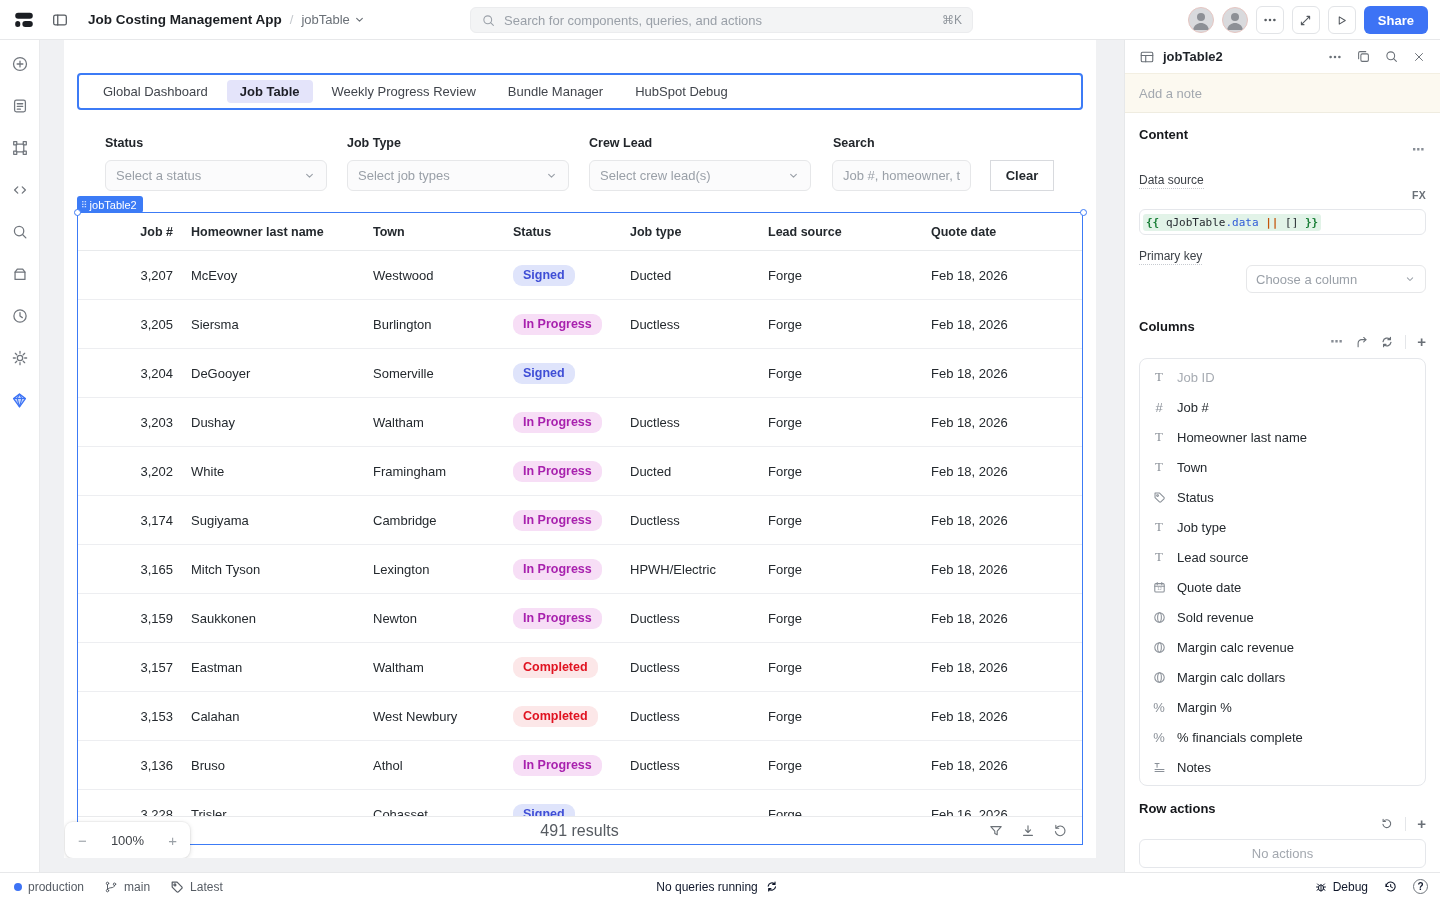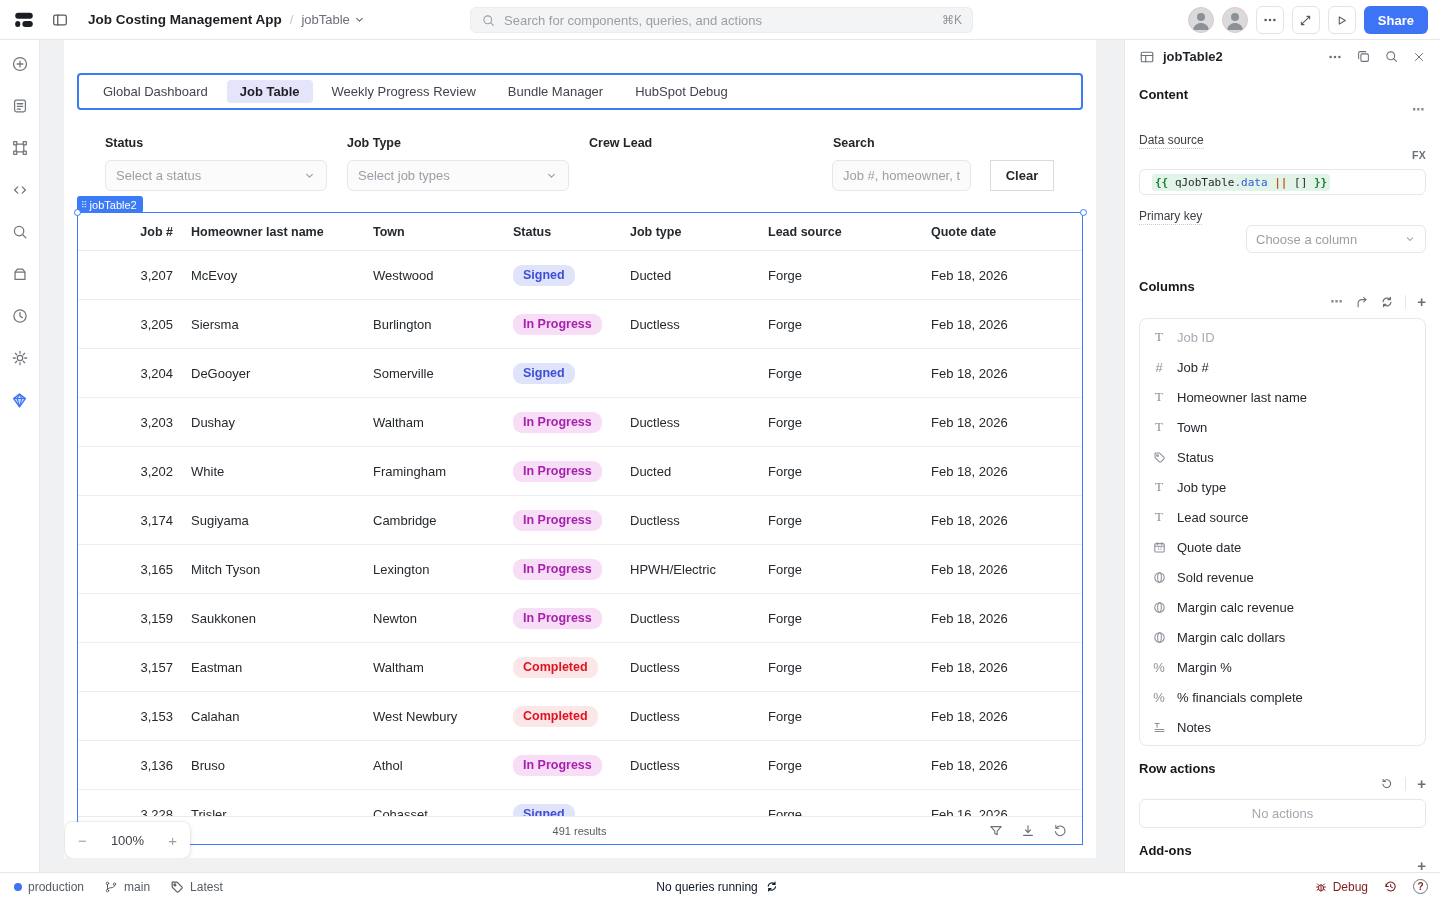--- a/index.html
+++ b/index.html
@@ -47,39 +47,39 @@
   .tablebox{position:absolute;left:13px;top:172px;width:1006px;height:633px;border:1.5px solid #3c7bf6;background:#fff;z-index:5;}
   .handle{position:absolute;width:7px;height:7px;border-radius:50%;background:#fff;border:1.5px solid #3c7bf6;z-index:7;}
   .thead,.tr{display:grid;grid-template-columns:95px 182px 140px 117px 138px 163px 1fr;align-items:center;}
   .thead{height:38px;border-bottom:1px solid #e8eaec;font-weight:600;font-size:12.5px;color:#24292e;}
   .rows{height:565px;overflow:hidden;}
   .tr{height:49px;border-bottom:1px solid #edeef1;}
   .th,.td{padding-left:18px;white-space:nowrap;overflow:hidden;}
   .th.c0,.td.c0{padding-left:0;padding-right:0;text-align:right;}
   .badge{display:inline-block;padding:3px 10px 4px;border-radius:9px;font-size:12.5px;font-weight:600;}
   .tfoot{height:29px;border-top:1px solid #e9eaec;position:relative;display:flex;align-items:center;color:#6b7177;}
-  .tfoot .results{position:absolute;left:0;right:1px;text-align:center;font-size:11px;color:#565b61;}
+  .tfoot .results{position:absolute;left:0;right:1px;text-align:center;font-size:16px;color:#565b61;}
   .tfoot .ficons{position:absolute;right:14px;display:flex;gap:16px;color:#6b7177;}
   .zoomer{position:absolute;left:1px;bottom:0;width:125px;height:36px;background:#fff;border-radius:8px;box-shadow:0 1px 5px rgba(0,0,0,.14),0 0 0 1px rgba(0,0,0,.03);display:flex;align-items:center;justify-content:space-between;padding:0 13px;z-index:10;}
   .zoomer .zbtn{color:#9aa0a6;font-size:15px;}
   .zoomer .zval{color:#3f4348;font-size:13px;}
   
   .panel{position:absolute;right:0;top:40px;width:316px;bottom:28px;background:#fff;border-left:1px solid #e6e8ea;z-index:25;overflow:hidden;}
   .phead{height:33px;display:flex;align-items:center;padding:0 14px;gap:8px;}
   .phead .ptitle{font-weight:700;font-size:13px;color:#1f2329;flex:1;}
   .phead .pico{color:#6a7077;display:flex;align-items:center;}
   .phead .picons{display:flex;gap:13px;color:#6a7077;align-items:center;}
   .note{height:40px;background:#fcf9f0;border-top:1px solid #f3efe2;border-bottom:1px solid #efece0;display:flex;align-items:center;padding:0 14px;color:#a3a8af;}
   .psec{padding:0 14px;}
   .prow{display:flex;align-items:flex-start;flex-direction:column;}
   .sechead{margin-top:14px;font-weight:700;color:#16181c;}
   .sechead .more{margin-left:auto;color:#878d95;letter-spacing:1px;font-weight:700;}
   .lab{font-size:12px;color:#3c4147;border-bottom:1px dotted #c7cbd1;padding-bottom:1px;}
   .fx{margin-left:auto;font-size:10.5px;font-weight:700;color:#6a7077;letter-spacing:.3px;}
-  .codebox{margin-top:8px;height:26px;border:1px solid #e5e7eb;border-radius:6px;display:flex;align-items:center;padding:0 12px;font-family:"DejaVu Sans Mono","Liberation Mono",monospace;font-size:11px;overflow:hidden;}
+  .codebox{margin-top:8px;height:26px;border:1px solid #e5e7eb;border-radius:6px;display:flex;align-items:center;padding:0 3px;font-family:"DejaVu Sans Mono","Liberation Mono",monospace;font-size:11px;overflow:hidden;}
   .expr{background:#e2f3e8;padding:2px 3px;border-radius:3px;white-space:pre;}
   .tk-brace{color:#1a7f37;font-weight:700;}
   .tk-plain{color:#24292f;}
   .tk-prop{color:#2f5bd7;}
   .tk-op{color:#c4540a;font-weight:700;}
   .pkrow{margin-top:14px;}
   .pkselect{margin-left:auto;width:180px;height:28px;border:1px solid #e6e7e9;border-radius:6px;background:#fff;display:flex;align-items:center;padding:0 9px;color:#9aa0a8;gap:6px;}
   .pkselect .ph{flex:1;}
   .colhead{margin-top:17px;}
   .colhead .hicons{margin-left:auto;display:flex;align-items:center;gap:11px;color:#6a7077;}
@@ -94,21 +94,21 @@
   .emptybox{margin-top:8px;height:29px;border:1px solid #e5e7eb;border-radius:6px;display:flex;align-items:center;justify-content:center;color:#a3a8af;}
   .toolrow{margin-top:9px;height:31px;border:1px solid #e5e7eb;border-radius:6px;display:flex;align-items:center;padding:0 11px;gap:8px;}
   .toolrow .tlabel{color:#24292e;width:82px;}
   .toolrow .tval{font-family:"DejaVu Sans Mono","Liberation Mono",monospace;font-size:11px;color:#5a616a;white-space:nowrap;overflow:hidden;flex:1;}
   .toolrow .chev{color:#9aa0a8;}
   
   .statusbar{position:absolute;left:0;bottom:0;width:1440px;height:28px;background:#fff;border-top:1px solid #e7e8ea;display:flex;align-items:center;padding:0 14px;font-size:12px;color:#565c64;z-index:30;}
   .sgroup{display:flex;align-items:center;gap:6px;margin-right:20px;}
   .sdot{width:8px;height:8px;border-radius:50%;background:#3d73f5;}
   .scenter{position:absolute;left:50%;transform:translateX(-52%);display:flex;align-items:center;gap:8px;color:#0f172a;}
-  .sright{position:absolute;right:12px;display:flex;align-items:flex-end;gap:15px;color:#7f1d1d;}
+  .sright{position:absolute;right:12px;display:flex;align-items:flex-end;gap:15px;color:#0f172a;}
   .sright .sgroup{margin:0;gap:5px;}
   .helpc{width:15px;height:15px;border-radius:50%;border:1.3px solid #6f757c;display:flex;align-items:center;justify-content:center;font-size:10px;font-weight:700;}
 </style>
 </head>
 <body>
 
 <div class="topbar">
   <div class="logo">
     <svg width="22" height="22" viewBox="0 0 20 20">
         <g fill="#1b1e23">
@@ -252,20 +252,26 @@
     <div class="flabel" style="left:769px">Search</div>
 
     <div class="fctrl" style="left:41px;width:222px">
       <span class="ph">Select a status</span>
       <svg class="icon" width="13" height="13" viewBox="0 0 16 16">
           <path d="M4.5 6.5L8 10l3.5-3.5"></path>
         </svg>
     </div>
     <div class="fctrl" style="left:283px;width:222px">
       <span class="ph">Select job types</span>
+      <svg class="icon" width="13" height="13" viewBox="0 0 16 16">
+          <path d="M4.5 6.5L8 10l3.5-3.5"></path>
+        </svg>
+    </div>
+    <div class="fctrl" style="left:525px;width:222px">
+      <span class="ph">Select crew lead(s)</span>
       <svg class="icon" width="13" height="13" viewBox="0 0 16 16">
           <path d="M4.5 6.5L8 10l3.5-3.5"></path>
         </svg>
     </div>
     <div class="fctrl" style="left:768px;width:139px">
       <input placeholder="Job #, homeowner, to" style="">
     </div>
     <div class="clearbtn">Clear</div>
 
     <div class="comp-tag">
@@ -441,20 +447,21 @@
         </svg>
       <svg class="icon" width="15" height="15" viewBox="0 0 20 20">
           <circle cx="9" cy="9" r="5.2"></circle>
           <path d="M12.8 12.8L16.5 16.5"></path>
         </svg>
       <svg class="icon" width="14" height="14" viewBox="0 0 20 20">
           <path d="M5 5l10 10M15 5L5 15"></path>
         </svg>
     </span>
   </div>
+  <div class="note">Add a note</div>
   <div class="psec">
     <div class="prow sechead">
       <span>Content</span>
       <span class="more">⋯</span>
     </div>
     <div class="prow" style="margin-top:16px">
       <span class="lab">Data source</span>
       <span class="fx">FX</span>
     </div>
     <div class="codebox">

